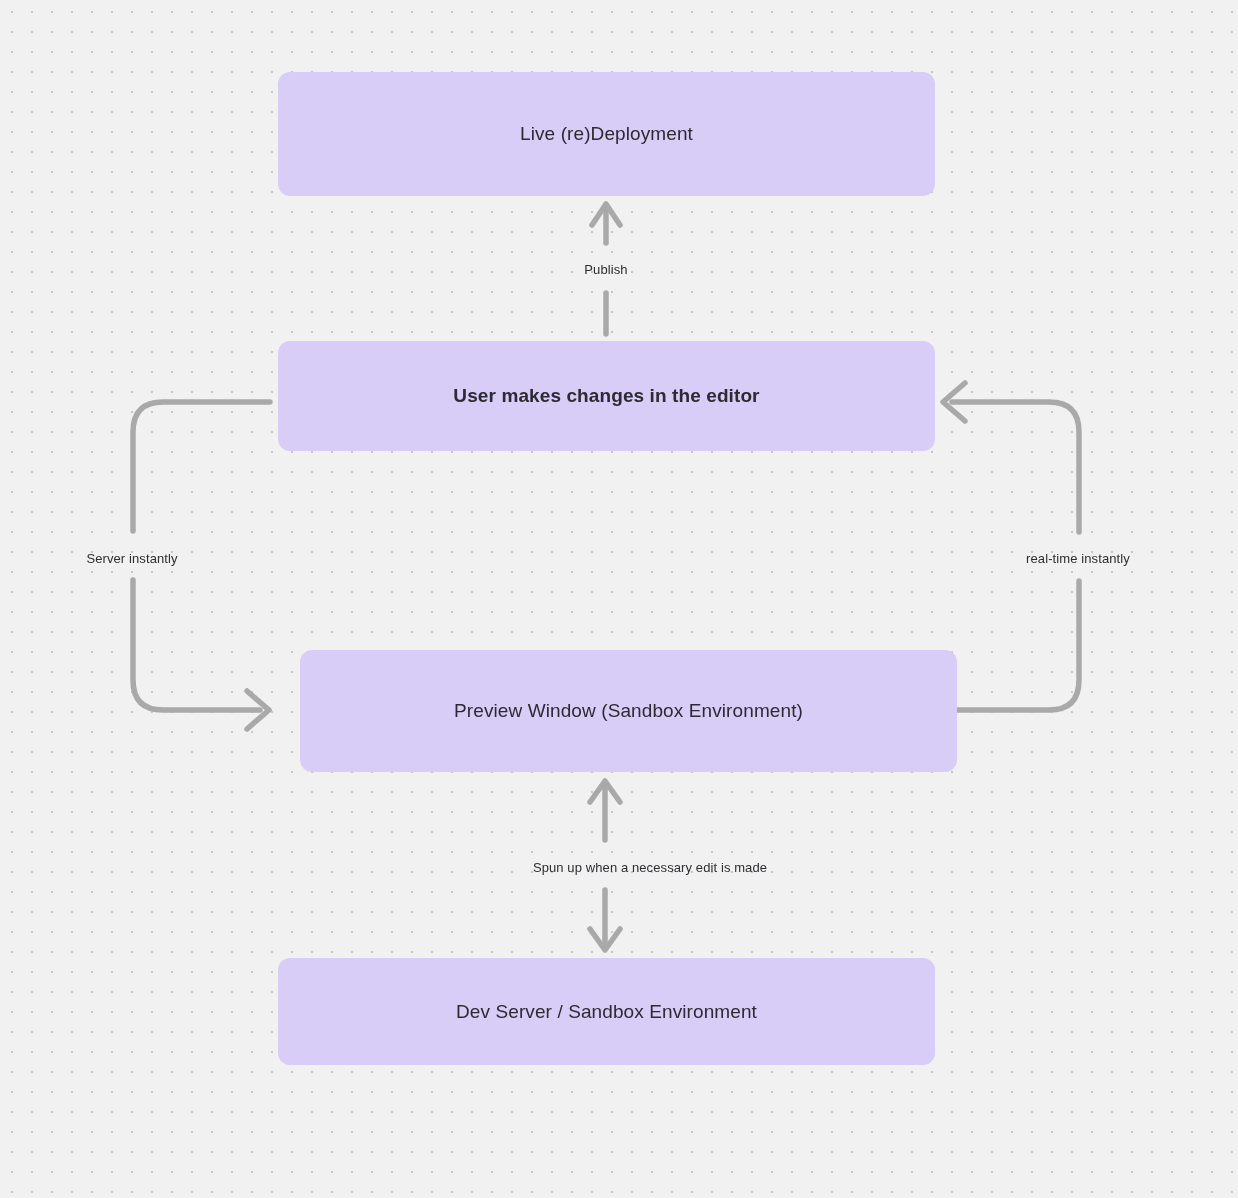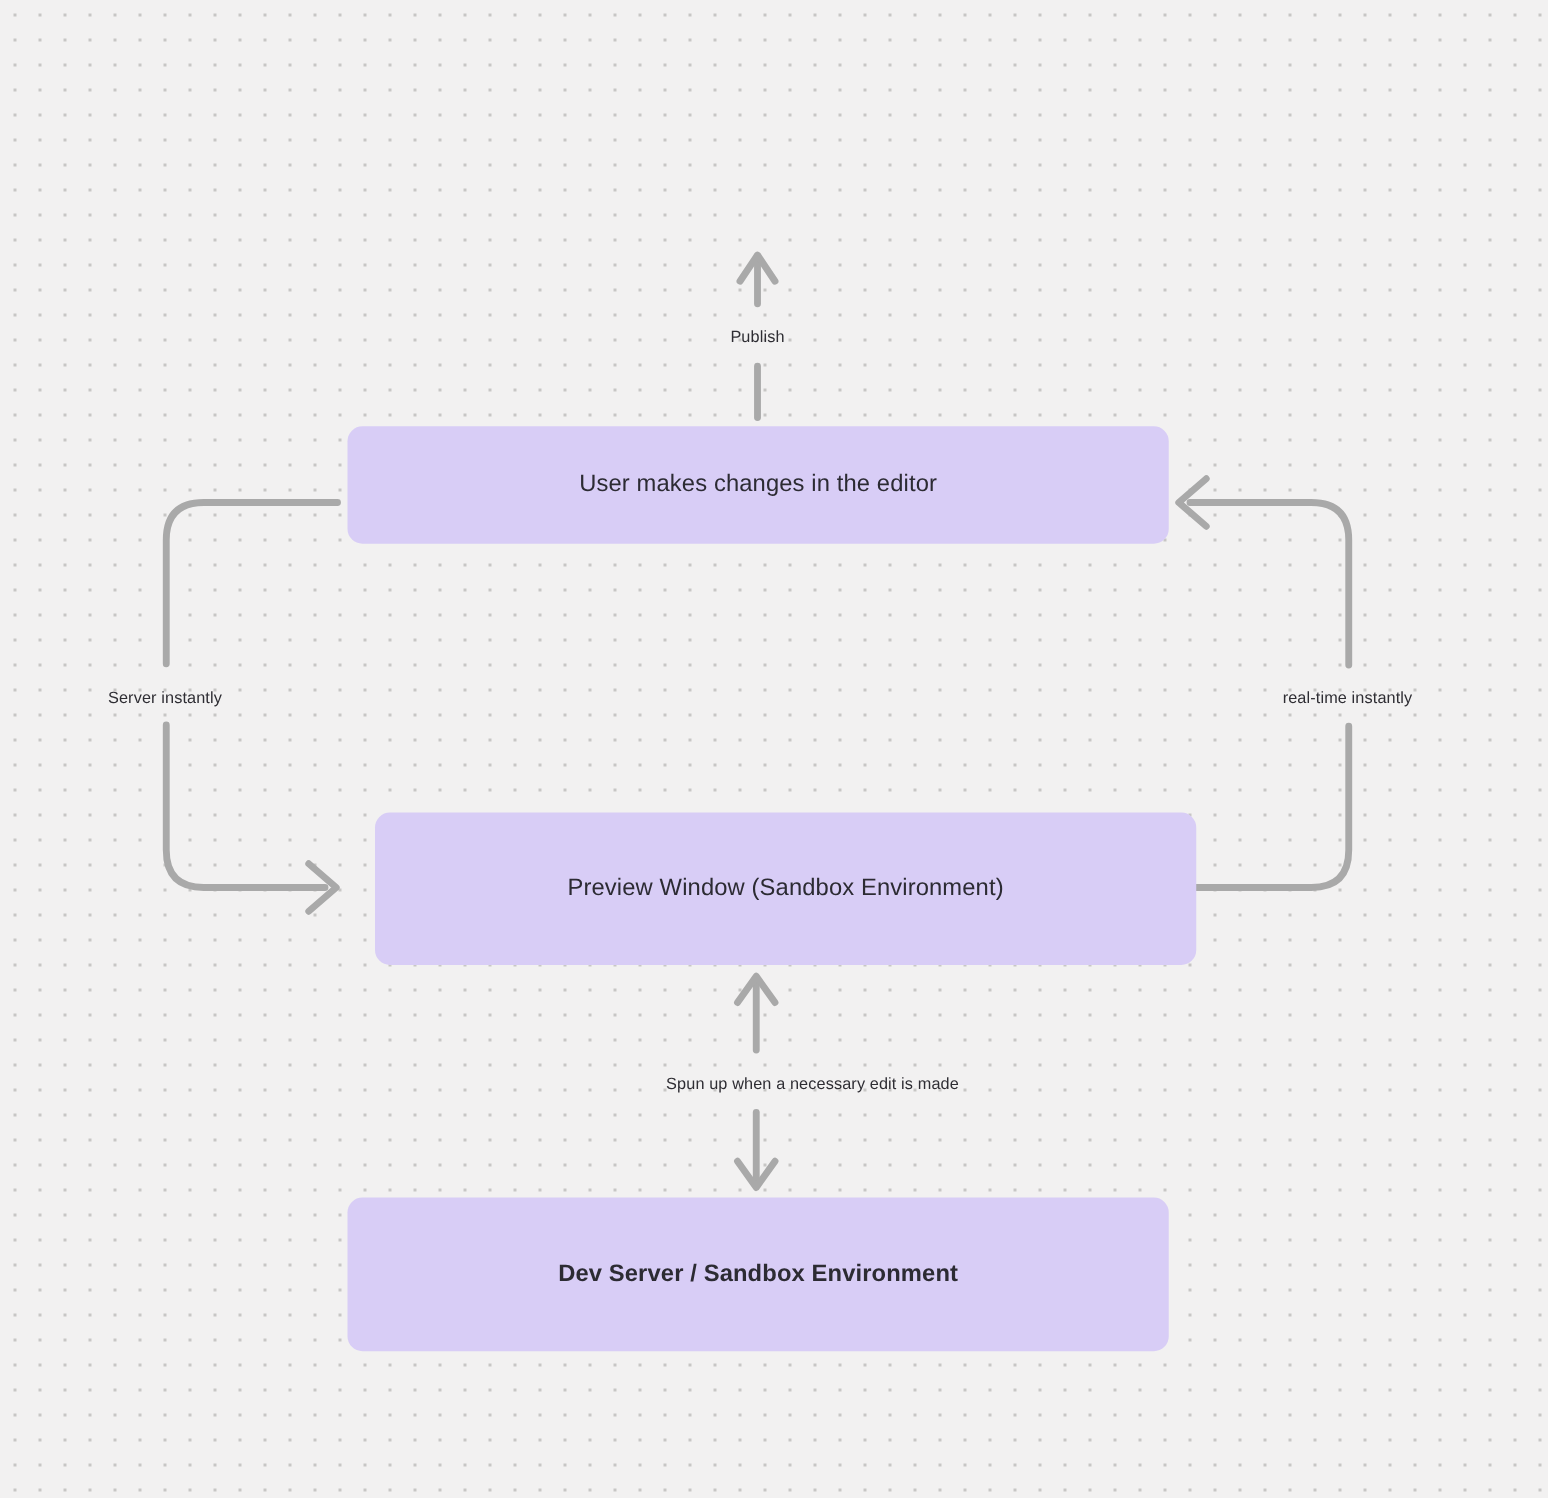--- a/index.html
+++ b/index.html
@@ -38,23 +38,23 @@
     border-radius: 12px;
     display: flex;
     align-items: center;
     justify-content: center;
     text-align: center;
     font-size: 19px;
     color: #2c2b33;
     letter-spacing: 0.1px;
   }
   .node-live    { top: 72px;  height: 124px; }
-  .node-user    { top: 341px; height: 94px; }
+  .node-user    { top: 341px; height: 110px; font-weight: bold; }
   .node-preview { top: 650px; height: 122px; margin-left: 22px; }
-  .node-dev     { top: 958px; height: 123px; font-weight: bold; }
+  .node-dev     { top: 958px; height: 107px; }
   .edge-label {
     position: absolute;
     transform: translate(-50%, -50%);
     white-space: nowrap;
     font-size: 13px;
     color: #2e2d33;
     letter-spacing: 0.1px;
   }
   .label-publish  { left: 606px;  top: 269px; }
   .label-updates  { left: 132px;  top: 558px; }
@@ -87,20 +87,23 @@
     </g>
 
     <g>
       <path d="M605,840 L605,787"></path>
       <path d="M590,802 L605,781 L620,802"></path>
       <path d="M605,890 L605,944"></path>
       <path d="M590,929 L605,950 L620,929"></path>
     </g>
   </svg>
 
+  <div class="node node-live">
+    <span>Live (re)Deployment</span>
+  </div>
 
   <div class="node node-user">
     <span>User makes changes in the editor</span>
   </div>
 
   <div class="node node-preview">
     <span>Preview Window (Sandbox Environment)</span>
   </div>
 
   <div class="node node-dev">

